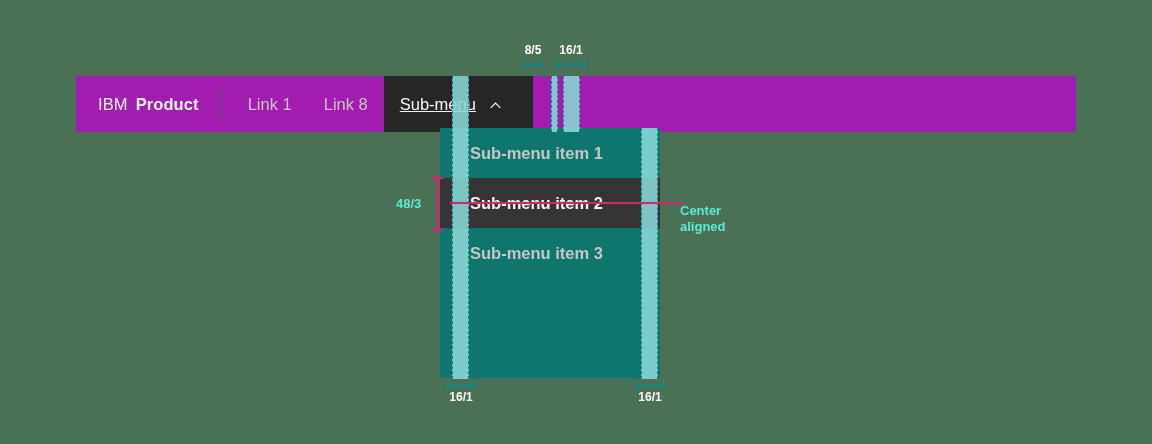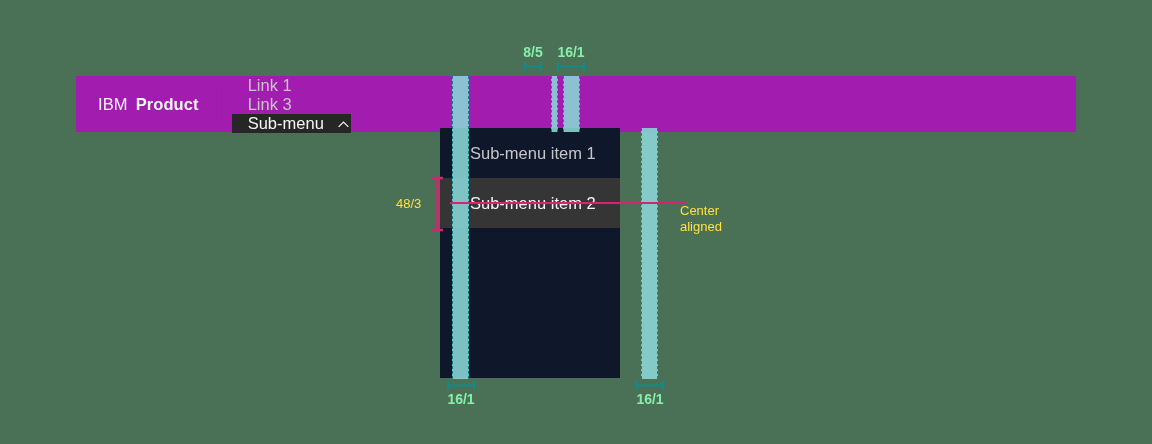--- a/index.html
+++ b/index.html
@@ -51,54 +51,55 @@
     width: 1px;
     background: #525252;
     margin: 12px 0;
     flex: 0 0 1px;
   }
 
   .nav-links {
     display: flex;
     align-items: stretch;
     margin-left: 10px;
-    flex-direction: column;
   }
   .nav-link {
     display: flex;
     align-items: center;
     padding: 0 16px;
     color: #c6c6c6;
     font-size: 16.5px;
     white-space: nowrap;
   }
   .nav-link.submenu-trigger {
     background: #262626;
     color: #f4f4f4;
-    padding-right: 0;
+    padding-right: 30px;
+    text-decoration: underline;
   }
   .chevron {
     display: inline-block;
     margin-left: 12px;
     width: 15px;
     height: 15px;
     position: relative;
     top: 1px;
   }
   .chevron svg { display: block; }
 
   
   .dropdown {
     position: absolute;
     left: 440px;
     top: 128px;
-    width: 180px;
+    width: 220px;
     height: 250px;
-    background: #0f172a;
-    box-sizing: border-box;
+    background: #0f766e;
+    box-sizing: border-box;
+    font-weight: bold;
   }
   .dropdown-item {
     height: 50px;
     display: flex;
     align-items: center;
     padding-left: 30px;
     color: #c6c6c6;
     font-size: 16.5px;
     box-sizing: border-box;
     white-space: nowrap;
@@ -114,42 +115,42 @@
     background: #8ad8d8;
     opacity: 0.88;
     box-sizing: border-box;
     border-left: 1px dashed #0d8a8a;
     border-right: 1px dashed #0d8a8a;
   }
 
   
   .ann-teal {
     position: absolute;
-    color: #86efac;
-    font-size: 14px;
+    color: #ffffff;
+    font-size: 12px;
     font-weight: 700;
     text-align: center;
     white-space: nowrap;
     line-height: 1.15;
   }
   .ann-teal .ann-num { display: block; }
   .measure-bar {
     display: block;
     position: relative;
     height: 11px;
     margin: 1px auto 0;
   }
   .measure-bar svg { display: block; margin: 0 auto; }
 
   
   .ann-pink {
     position: absolute;
-    color: #fde047;
+    color: #5eead4;
     font-size: 13px;
-    font-weight: 400;
+    font-weight: 700;
     white-space: nowrap;
     line-height: 1.2;
   }
   .pink-line-h {
     position: absolute;
     height: 2px;
     background: #d12771;
   }
   .pink-vmeasure {
     position: absolute;
@@ -169,40 +170,43 @@
       <span class="brand-name">Product</span>
     </div>
 
     <div class="brand-divider"></div>
 
     <div class="nav-links">
       <div class="nav-link">
         <span>Link 1</span>
       </div>
       <div class="nav-link">
-        <span>Link 3</span>
+        <span>Link 8</span>
       </div>
       <div class="nav-link submenu-trigger">
         <span>Sub-menu</span>
         <span class="chevron">
           <svg width="15" height="15" viewBox="0 0 16 16" aria-hidden="true">
             <path d="M2.8 10.6 L8 5.4 L13.2 10.6" fill="none" stroke="#f4f4f4" stroke-width="1.3"></path>
           </svg>
         </span>
       </div>
     </div>
   </div>
 
   <div class="dropdown">
     <div class="dropdown-item">
       <span>Sub-menu item 1</span>
     </div>
     <div class="dropdown-item is-hovered">
       <span>Sub-menu item 2</span>
     </div>
+    <div class="dropdown-item">
+      <span>Sub-menu item 3</span>
+    </div>
   </div>
 
   <div class="spacer" style="left:452px; top:76px; width:17px; height:303px;"></div>
 
   <div class="spacer" style="left:551px; top:76px; width:7px; height:56px;"></div>
 
   <div class="spacer" style="left:563px; top:76px; width:17px; height:56px;"></div>
 
   <div class="spacer" style="left:641px; top:128px; width:17px; height:251px;"></div>
 

